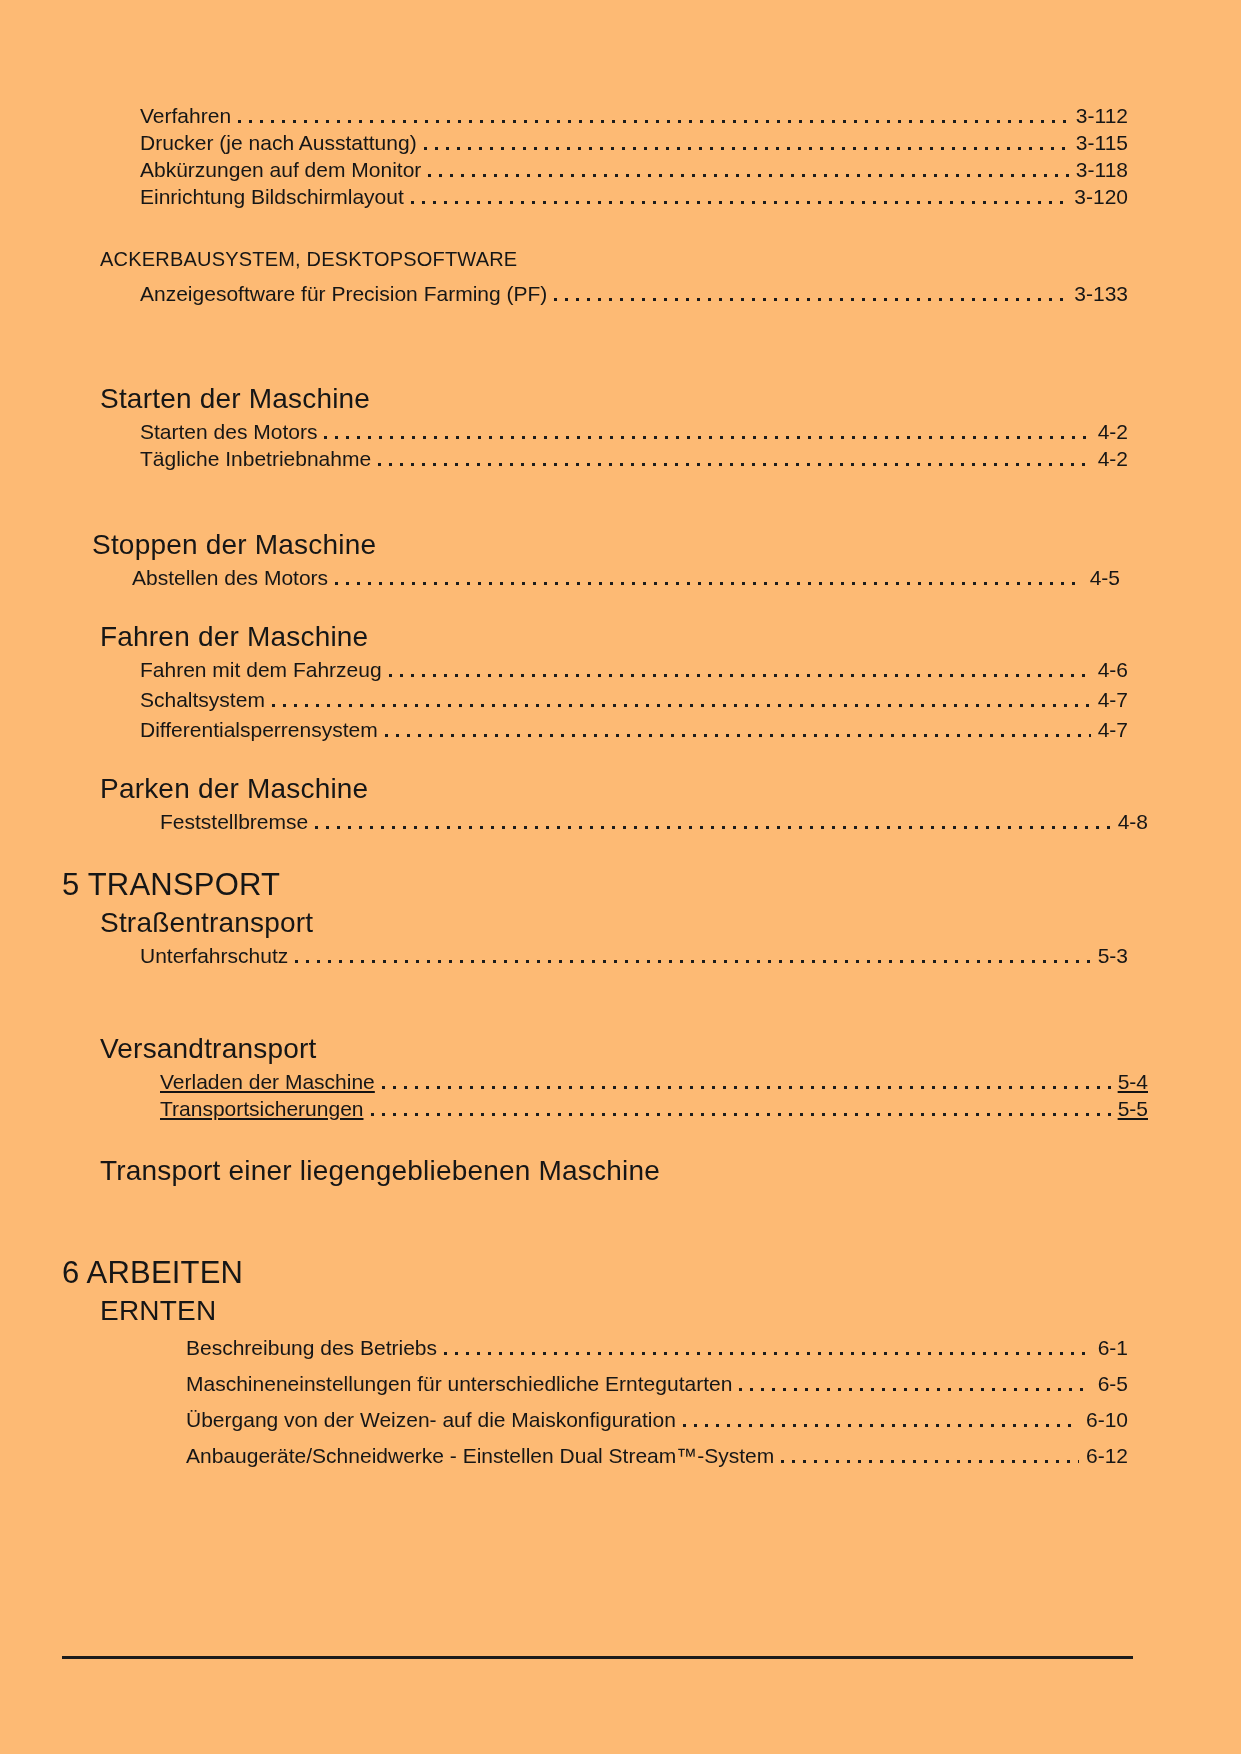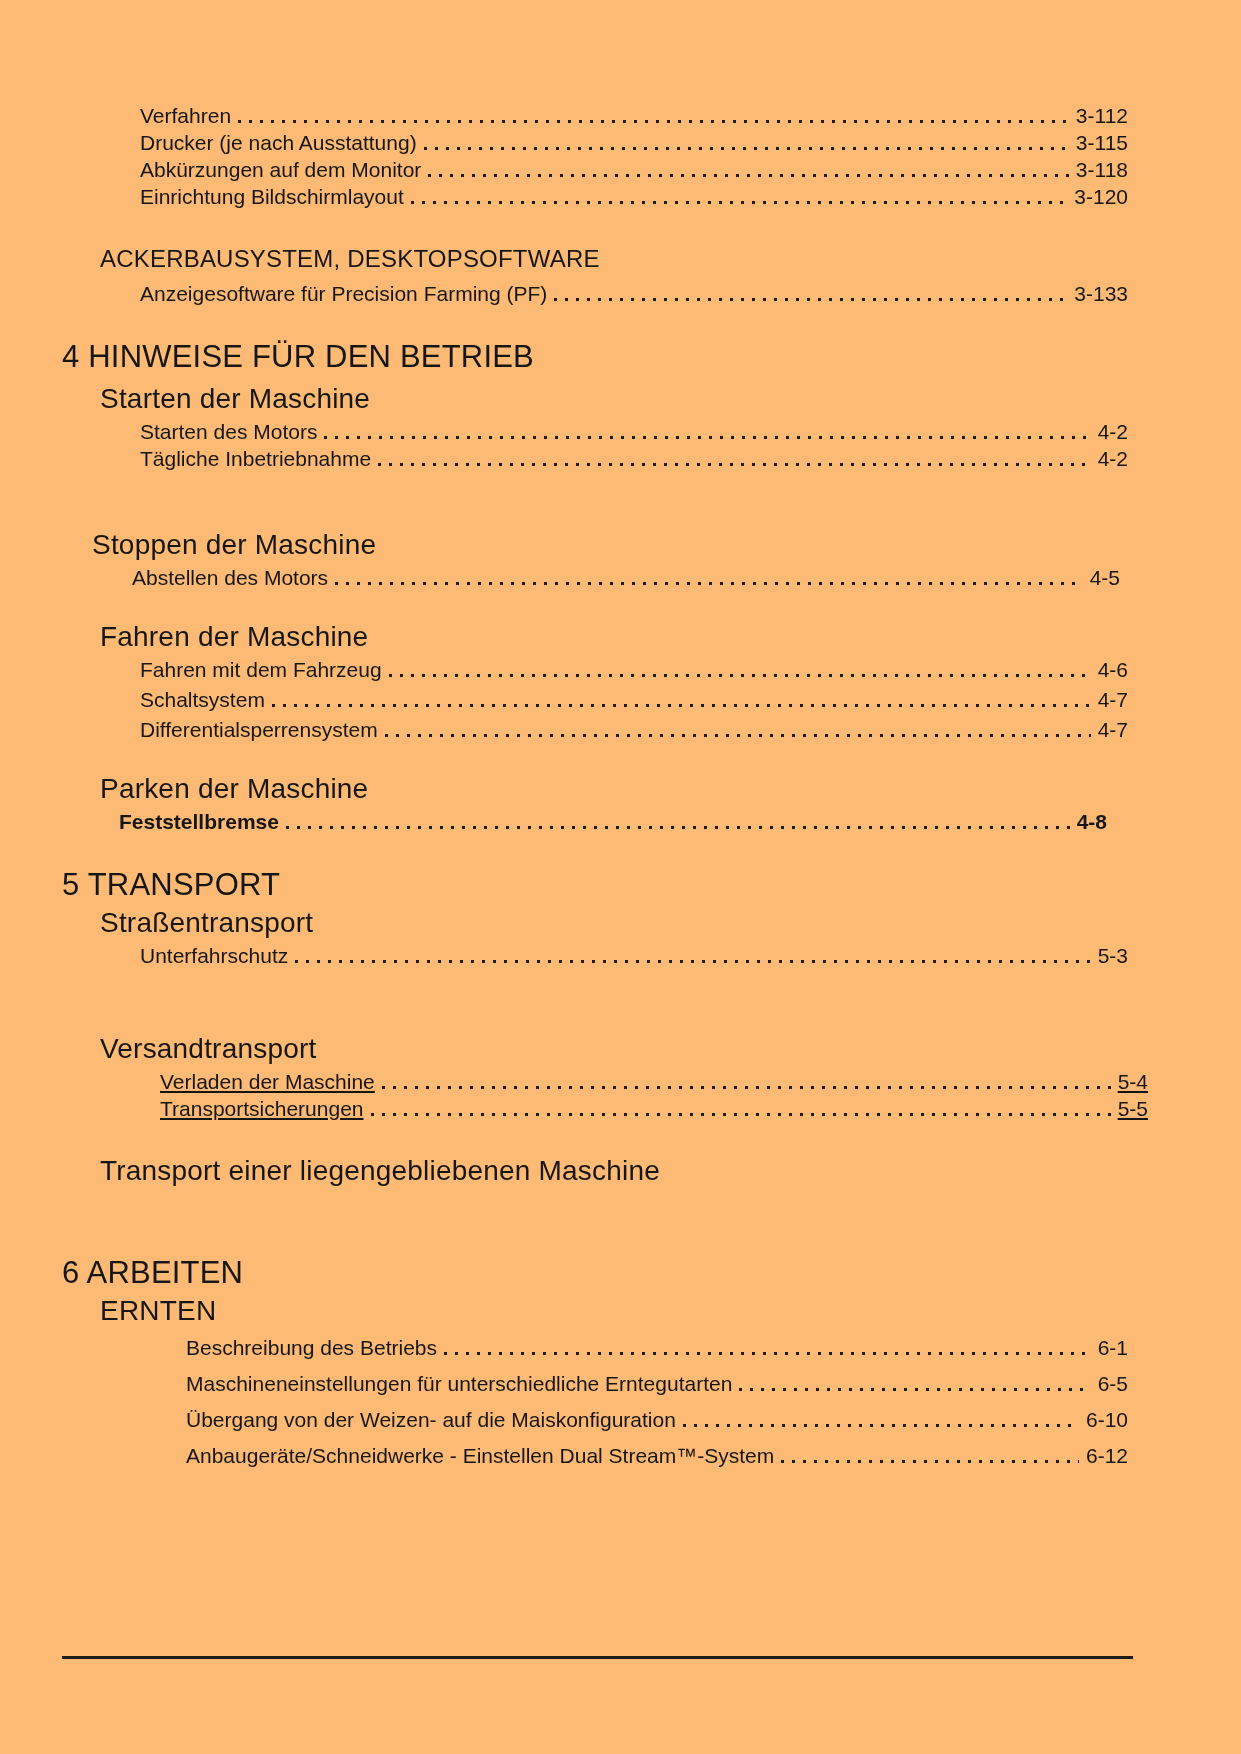--- a/index.html
+++ b/index.html
@@ -13,21 +13,21 @@
   }
   .abs{position:absolute;}
   .chapter-title{
     font-size:31px;line-height:38px;font-weight:400;color:#161616;
     white-space:nowrap;letter-spacing:0.2px;
   }
   .section-title{
     font-size:28px;line-height:34px;font-weight:400;color:#161616;
     white-space:nowrap;letter-spacing:0.2px;
   }
-  .section-title.upper{font-size:24px;line-height:38px;}
+  .section-title.upper{font-size:20px;line-height:38px;}
   .section-title.upper-sub{font-size:28px;line-height:34px;}
   .rows{margin-top:4px;}
   .row{
     display:flex;align-items:baseline;
     font-size:21px;color:#161616;
   }
   .h27 .row{height:27px;}
   .h30 .row{height:30px;}
   .h32 .row{height:32px;}
   .h36 .row{height:36px;}
@@ -75,21 +75,20 @@
     <div class="section-title upper">ACKERBAUSYSTEM, DESKTOPSOFTWARE</div>
     <div class="rows h27" style="margin-left:40px;width:988px;">
       <div class="row">
         <span class="lbl">Anzeigesoftware für Precision Farming (PF)</span>
         <span class="lead"></span>
         <span class="pg">3-133</span>
       </div>
     </div>
   </div>
 
-  <div class="abs chapter-title" style="top:338px;left:62px;">4 HINWEISE FÜR DEN BETRIEB</div>
 
   <div class="abs" style="top:382px;left:100px;width:1028px;">
     <div class="section-title">Starten der Maschine</div>
     <div class="rows h27" style="margin-left:40px;width:988px;">
       <div class="row">
         <span class="lbl">Starten des Motors</span>
         <span class="lead"></span>
         <span class="pg">4-2</span>
       </div>
       <div class="row">
@@ -127,21 +126,21 @@
       <div class="row">
         <span class="lbl">Differentialsperrensystem</span>
         <span class="lead"></span>
         <span class="pg">4-7</span>
       </div>
     </div>
   </div>
 
   <div class="abs" style="top:772px;left:100px;width:1028px;">
     <div class="section-title">Parken der Maschine</div>
-    <div class="rows h27" style="margin-left:19px;width:988px;font-weight:bold;">
+    <div class="rows h27" style="margin-left:60px;width:988px;">
       <div class="row">
         <span class="lbl">Feststellbremse</span>
         <span class="lead"></span>
         <span class="pg">4-8</span>
       </div>
     </div>
   </div>
 
   <div class="abs chapter-title" style="top:866px;left:62px;">5 TRANSPORT</div>
 

